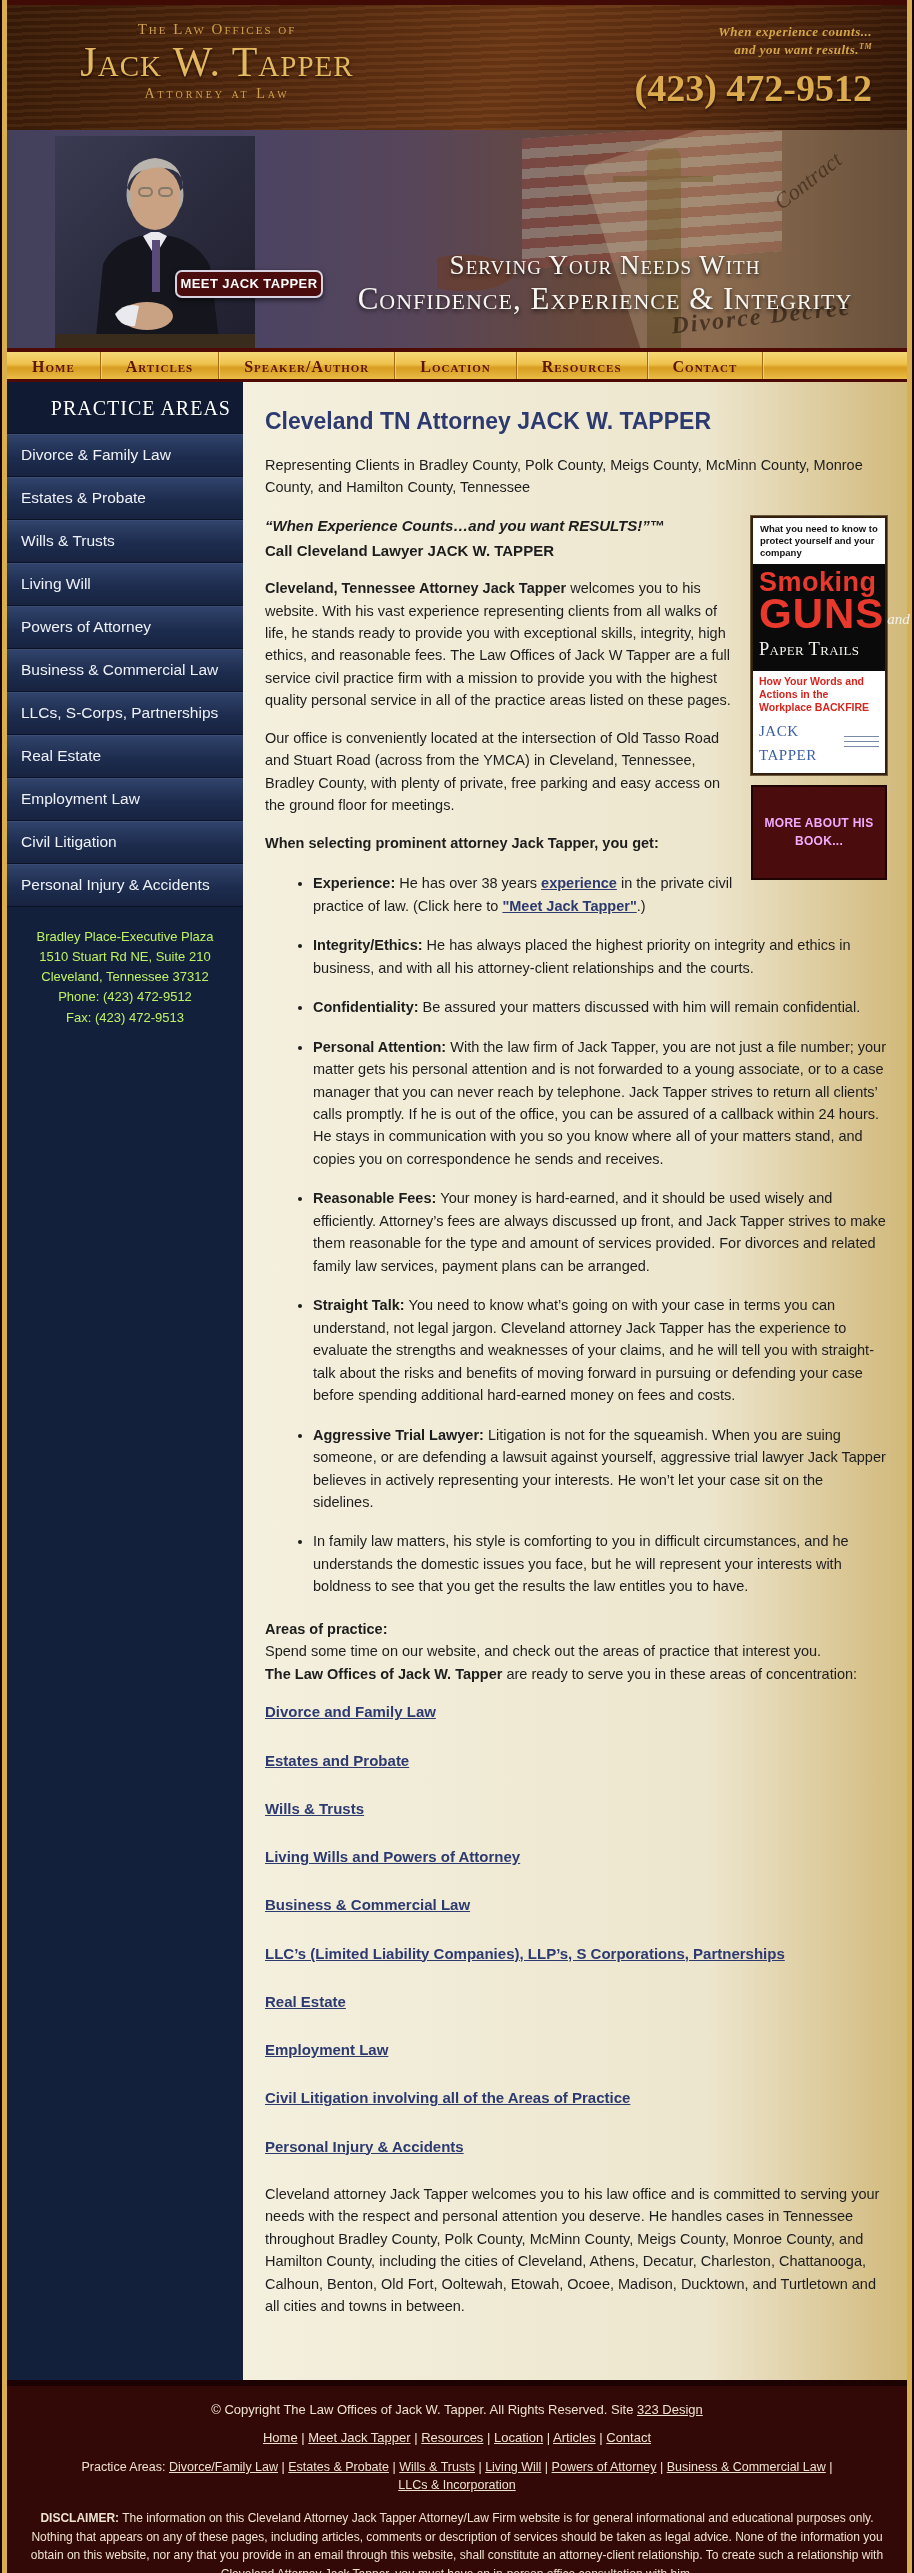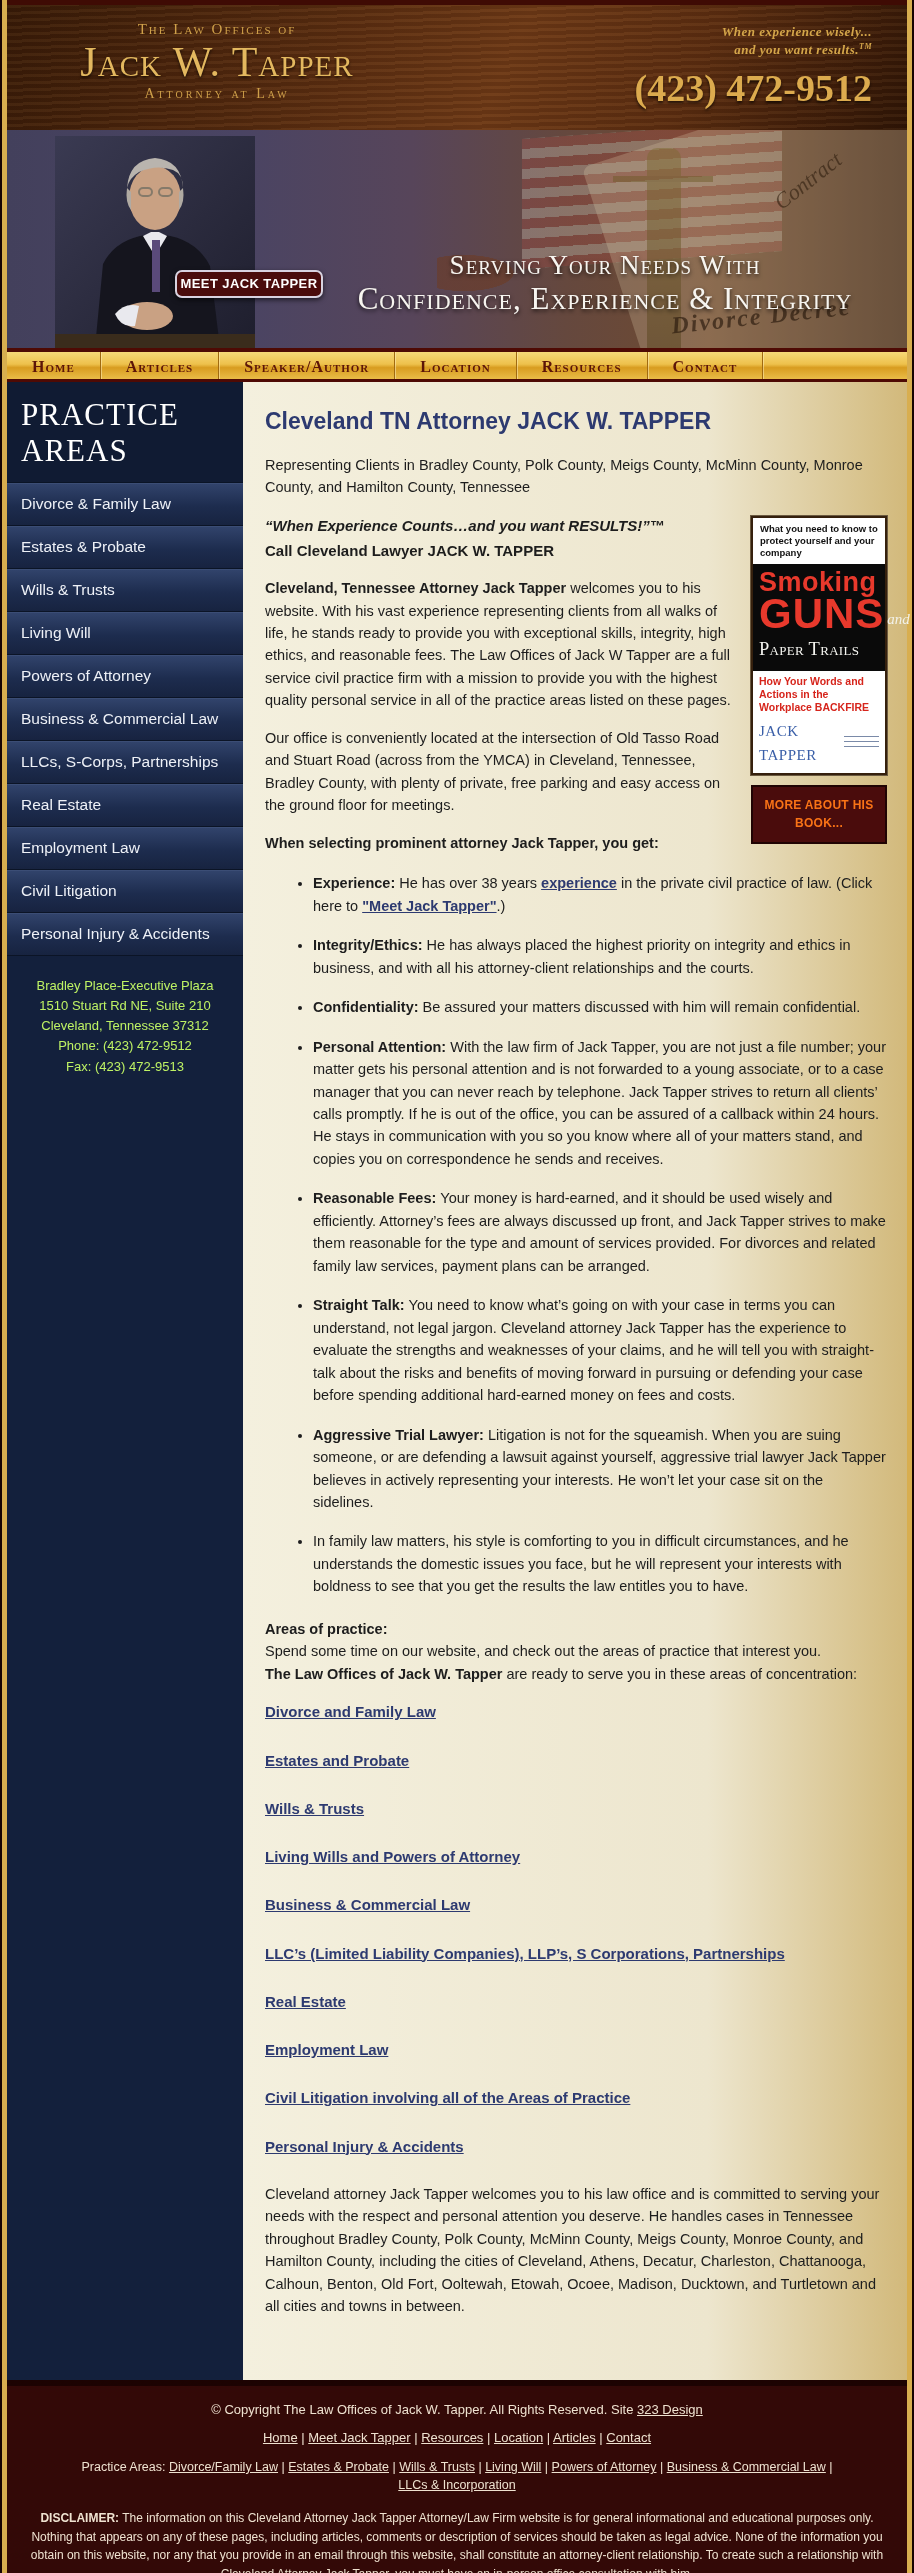--- a/index.html
+++ b/index.html
@@ -54,21 +54,21 @@
   .nav { display:flex; height:30px; border-bottom:3px solid #4e0a04;
     background:linear-gradient(#f6d878,#eec14c 45%,#d89c20 58%,#e9bc47); }
   .nav-item { padding:0 25px; line-height:29px; font-family:"Liberation Serif", serif; font-weight:bold;
     font-variant-caps:small-caps; font-size:16px; letter-spacing:1px; color:#5c1508; cursor:pointer;
     border-right:1px solid #a06a10; box-shadow:1px 0 0 rgba(255,240,190,.5); text-align:center; }
 
   
   .main { display:flex; min-height:1998px; align-items:stretch; }
   .sidebar { width:236px; flex-shrink:0; background:#13203c; }
   .side-title { padding:15px 12px 13px 14px; color:#fff; font-family:"Liberation Serif", serif;
-    font-size:31px; letter-spacing:1px; background:#101b33; border-bottom:1px solid #0a1426; }
+    font-size:20px; letter-spacing:1px; background:#101b33; border-bottom:1px solid #0a1426;text-align:right; }
   .side-item { padding:11px 14px 12px; font-size:15.5px; color:#eef1f7; cursor:pointer;
     background:linear-gradient(#31436b,#1d2c4e 55%,#172340); border-bottom:1px solid #0b1426; border-top:1px solid #3b4d75; }
   .side-address { padding:20px 8px; text-align:center; color:#bef264; font-size:13px; line-height:1.55; }
 
   .content { flex:1; padding:14px 20px 40px 22px; font-size:14.5px; color:#1d1d1d; line-height:1.55;
     background:linear-gradient(90deg,#f4f0de 0%,#ede6ce 70%,#d2b97b 100%); }
   .content h1 { color:#2d3a70; font-size:23px; margin:8px 0 14px; }
   .content p { margin:0 0 15px; }
   .quote1 { font-style:italic; font-weight:bold; font-size:15px; margin-bottom:2px !important; }
   .quote2 { font-weight:bold; font-size:15px; }
@@ -87,22 +87,22 @@
   .bk-black { background:#0a0a0a; padding:5px 6px 7px; }
   .bk-smoking { color:#e8392c; font-size:27px; font-weight:bold; line-height:1; letter-spacing:.5px; }
   .bk-guns-row { display:flex; align-items:flex-end; }
   .bk-guns { color:#e8392c; font-size:42px; font-weight:bold; line-height:.85; letter-spacing:1px; }
   .bk-and { color:#f2f2ea; font-style:italic; font-size:15px; font-family:"Liberation Serif", serif; margin-left:3px; }
   .bk-paper { color:#f5f5f0; font-family:"Liberation Serif", serif; font-size:18.5px; letter-spacing:.3px; margin-top:4px; }
   .bk-sub { background:#fff; color:#d6251c; font-weight:bold; font-size:10.5px; line-height:1.25; padding:4px 6px; }
   .bk-author-row { background:#fff; display:flex; align-items:center; gap:4px; padding:2px 6px 6px; }
   .bk-author { color:#3a5fa8; font-family:"Liberation Serif", serif; font-size:15px; letter-spacing:.5px; }
   .bk-cred { width:44px; height:15px; background:repeating-linear-gradient(180deg,#7a8aa8 0 1px,transparent 1px 5px); }
-  .more-btn { margin-top:10px; width:100%; background:#4a0c0c; border:2px solid #200303; color:#f97316;
-    font-weight:bold; font-size:12px; letter-spacing:.3px; text-align:center; padding:9px 2px; cursor:pointer; }
+  .more-btn { margin-top:10px; width:100%; background:#4a0c0c; border:2px solid #200303; color:#f0abfc;
+    font-weight:bold; font-size:12px; letter-spacing:.3px; text-align:center; padding:27px 2px; cursor:pointer; }
 
   
   .footer { background:#330907; border-top:6px solid #1c0302; color:#efe2d0; text-align:center;
     font-size:13px; padding:16px 10px 14px; }
   .footer a { color:#efe2d0; text-decoration:underline; }
   .f-row { margin-bottom:13px; }
   .f-practice { font-size:12.5px; line-height:1.45; max-width:770px; margin:2px auto 0; }
   .f-practice2 { font-size:12.5px; margin-top:2px; }
   .f-disclaimer { font-size:12px; line-height:1.55; margin-top:15px; padding:0 10px; }
 </style>
@@ -113,21 +113,21 @@
   <div class="frame">
 
     <div class="header">
       <div class="brand">
         <div class="brand-pre">The Law Offices of</div>
         <div class="brand-name">Jack W. Tapper</div>
         <div class="brand-post">Attorney at Law</div>
       </div>
       <div class="head-right">
         <div class="tagline">
-          <div>When experience wisely...</div>
+          <div>When experience counts...</div>
           <div><span>and you want results.</span><sup>TM</sup></div>
         </div>
         <div class="phone">(423) 472-9512</div>
       </div>
     </div>
 
     <div class="hero">
       <div class="flag"></div>
       <div class="parchment"></div>
       <div class="statue"></div>

